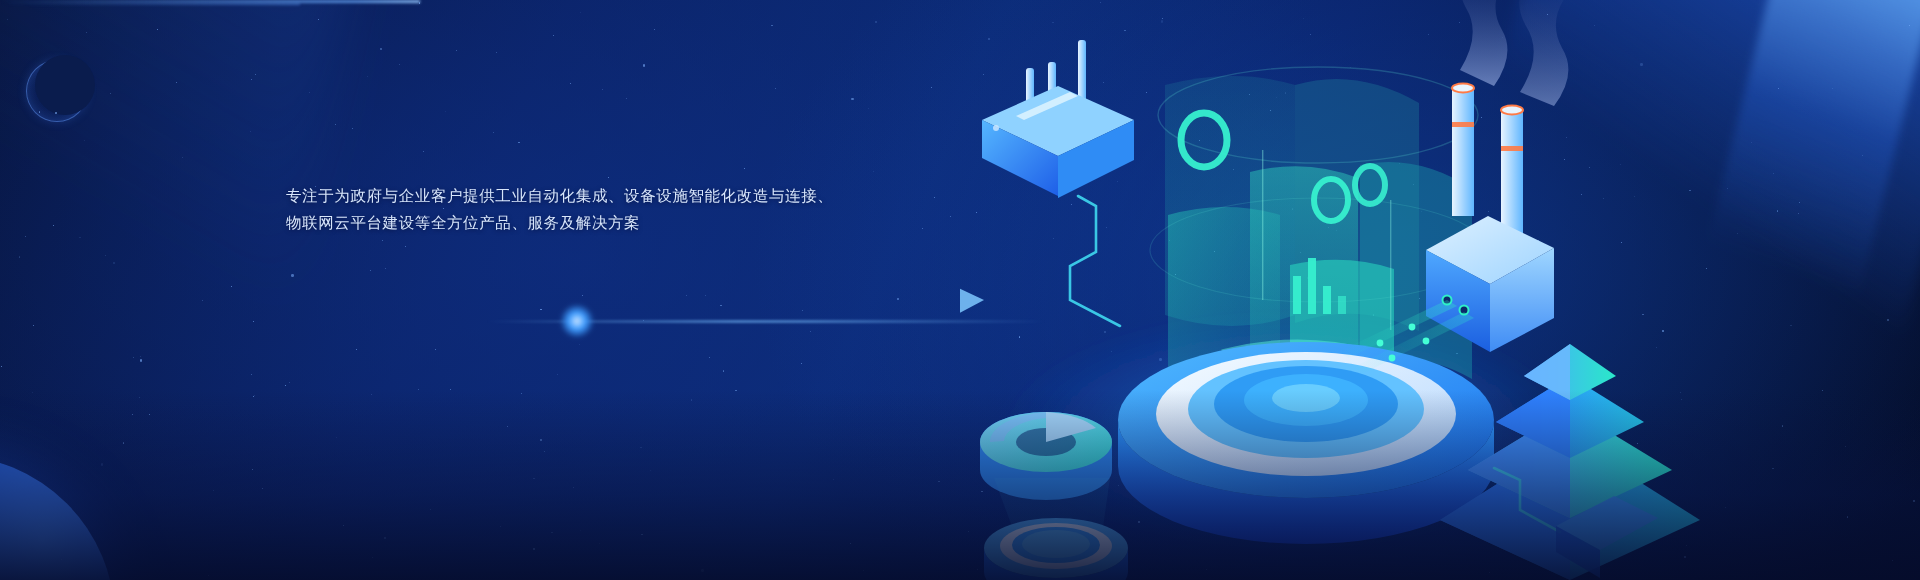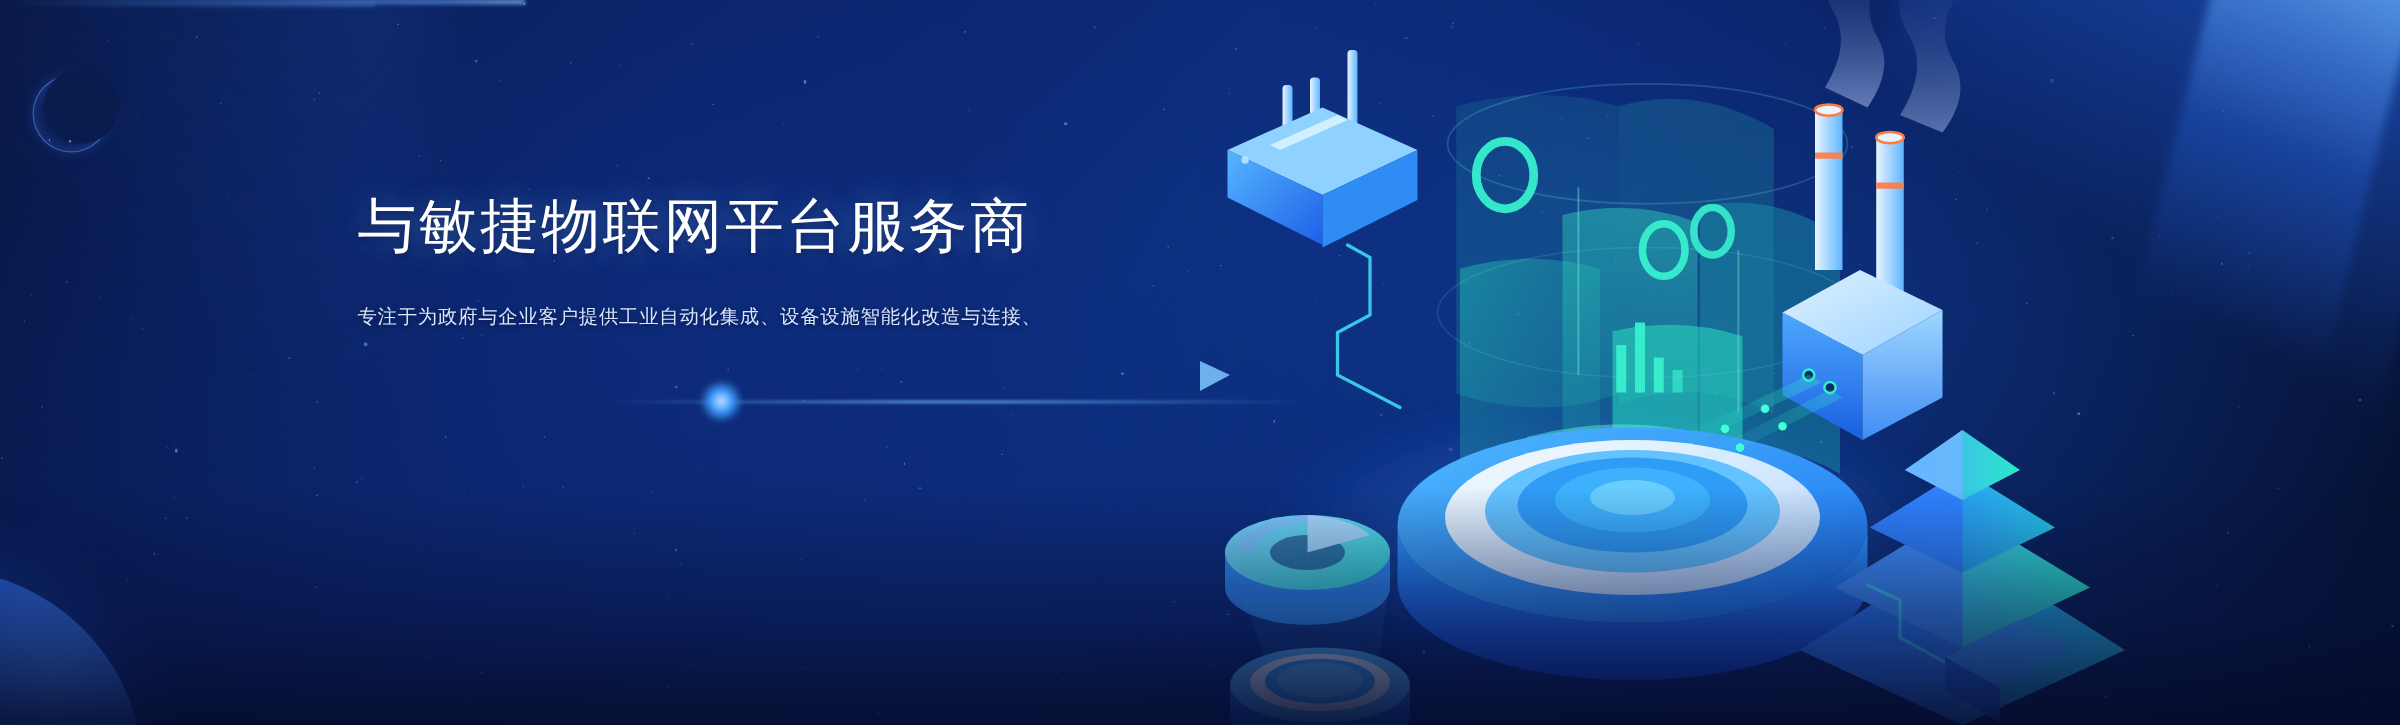--- a/index.html
+++ b/index.html
@@ -588,21 +588,21 @@
       <g>
         <path d="M596 526 l58 -30 l44 22 l-58 32 z" fill="#3f9bff" opacity=".9"></path>
         <path d="M596 526 l44 24 l0 28 l-44 -26 z" fill="#1f5fe0" opacity=".85"></path>
       </g>
     </svg>
   </div>
 
   <div class="ground"></div>
 
   <div class="copy">
-    <div class="headline">与敏捷物联网平台服务商</div>
     <div class="divider-glow"></div>
     <div class="diamond"></div>
     <div class="subline">
       <div>专注于为政府与企业客户提供工业自动化集成、设备设施智能化改造与连接、</div>
+      <div>物联网云平台建设等全方位产品、服务及解决方案</div>
     </div>
   </div>
 
 </div>
 
 </body></html>

